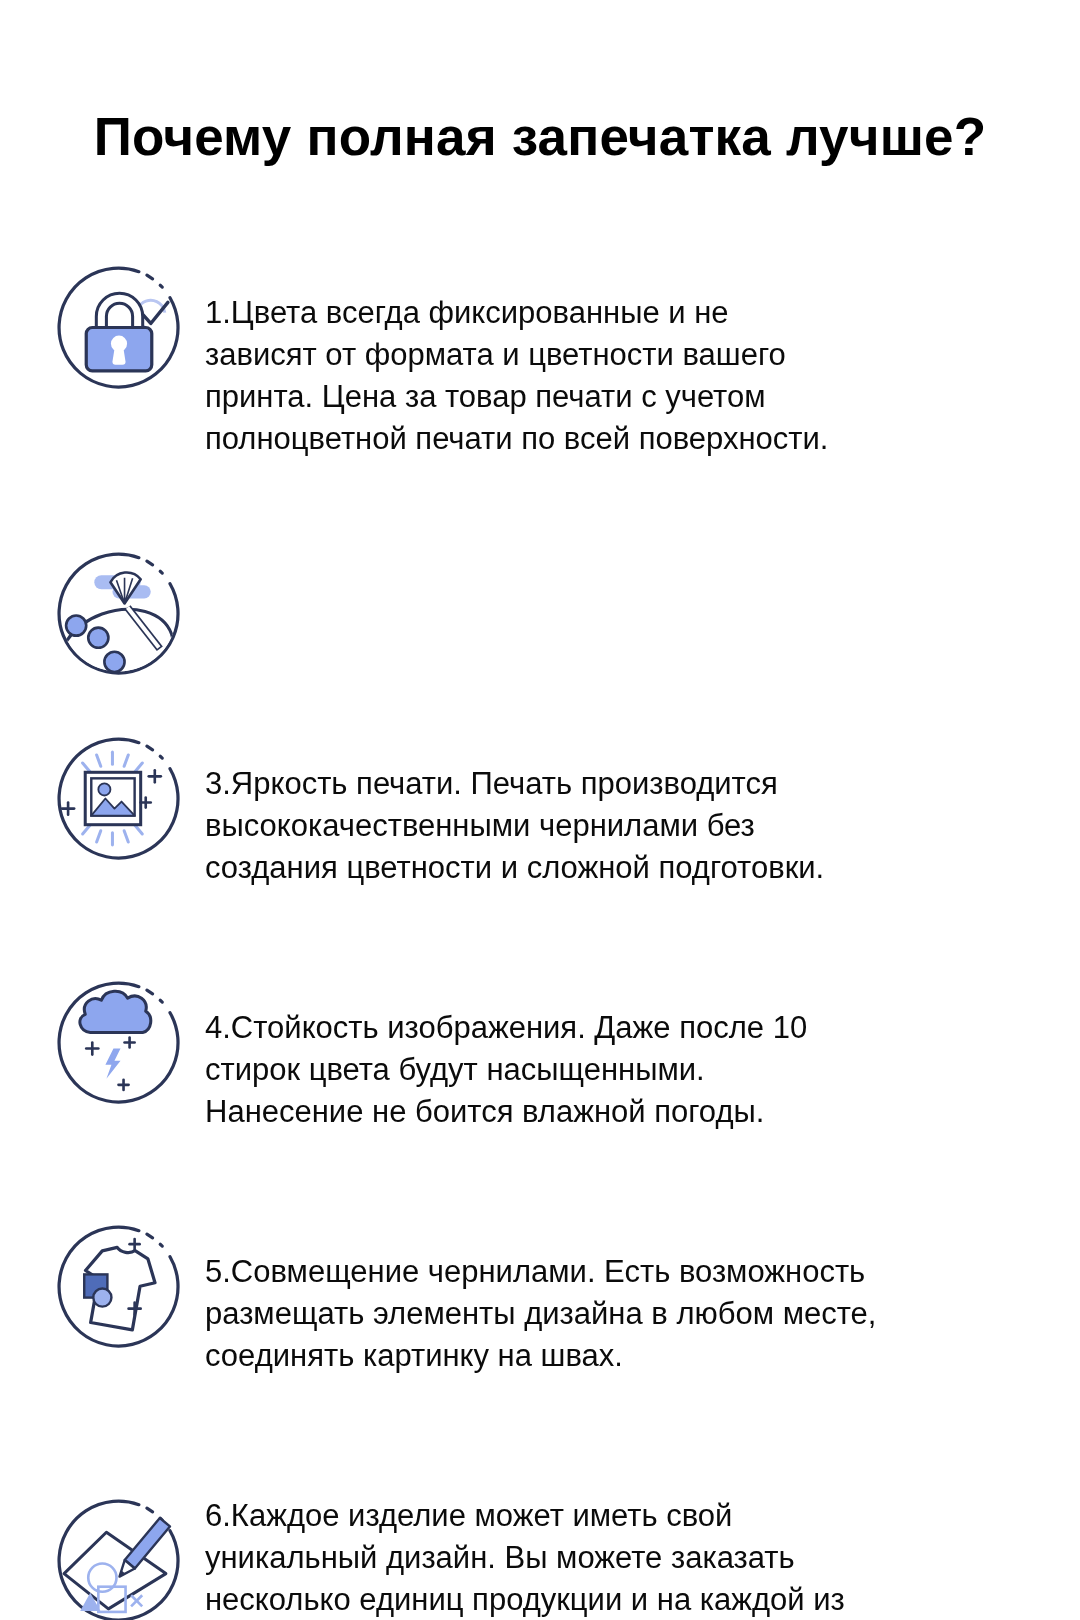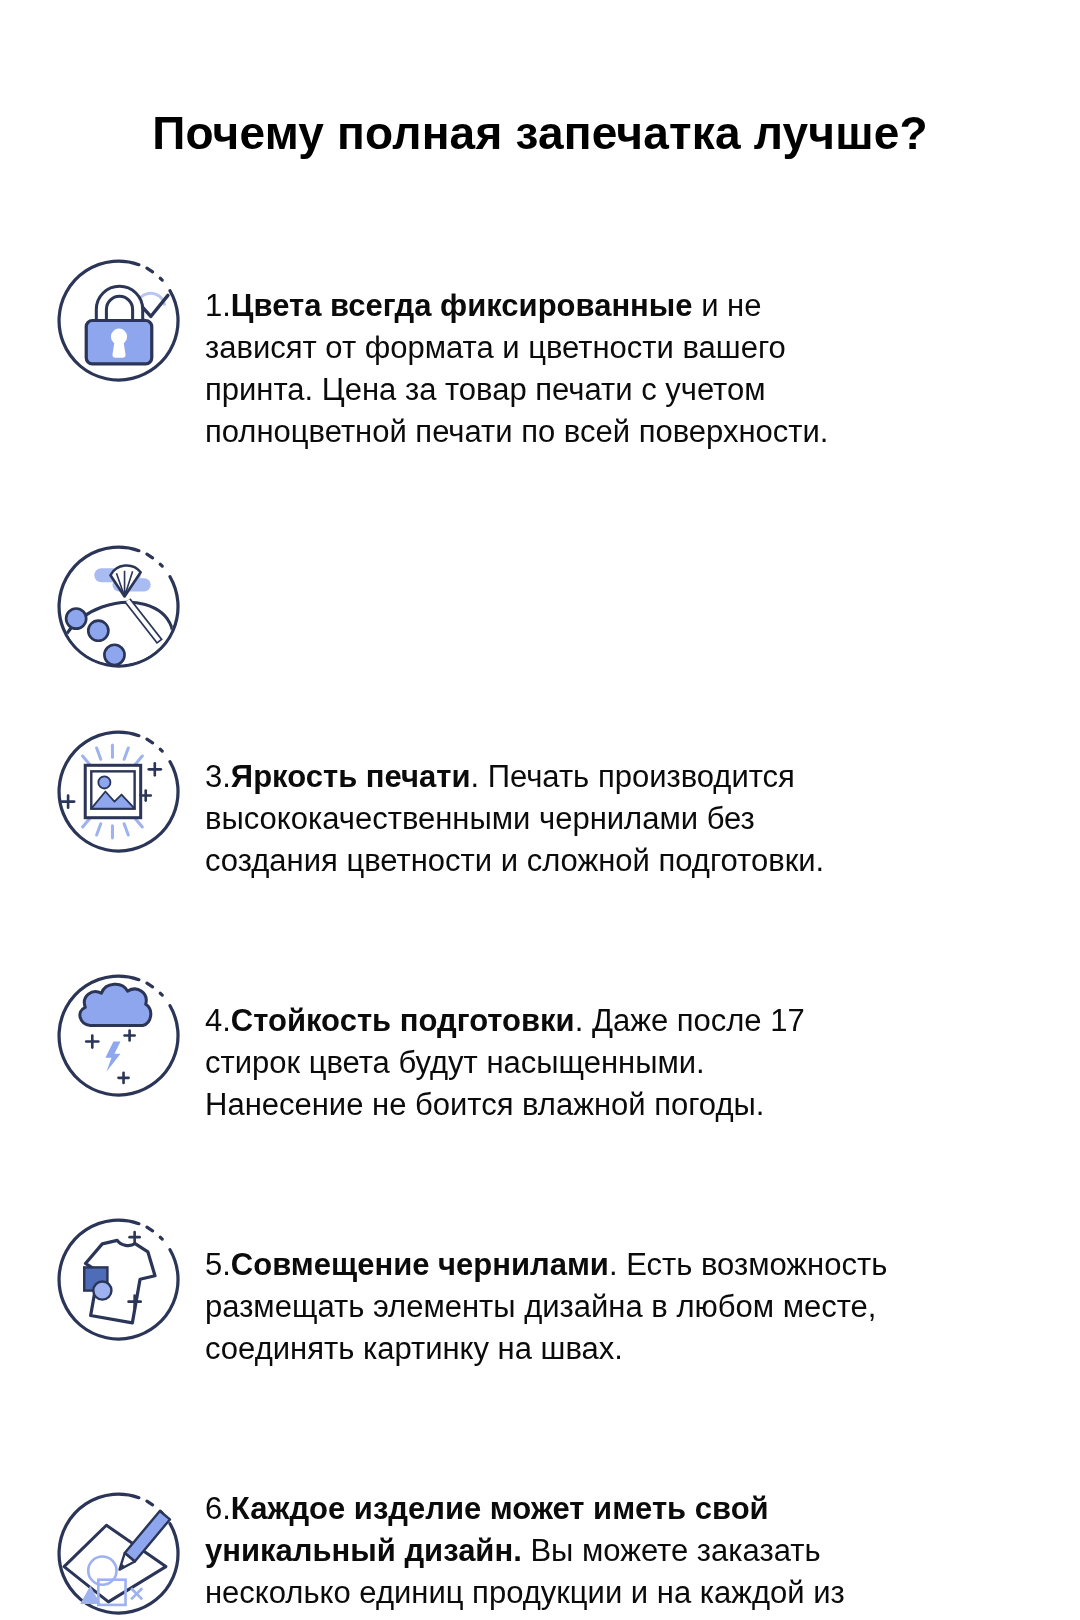--- a/index.html
+++ b/index.html
@@ -6,21 +6,21 @@
   body{
     width:1080px;height:1620px;
     background:#ffffff;
     font-family:"Liberation Sans",sans-serif;
     color:#0b0b0b;
     overflow:hidden;
   }
   .page{padding-top:106px;}
   .title{
     margin:0;
-    font-size:46px;
+    font-size:53px;
     font-weight:700;
     text-align:center;
     color:#000000;
     letter-spacing:.2px;
   }
   .items{margin:94px 24px 0 56px;}
   .item{
     display:flex;
     align-items:flex-start;
     margin-bottom:56px;
@@ -31,21 +31,21 @@
     margin-top:4px;
   }
   .item-6 .icon{margin-top:34px;}
   .text{
     margin-left:24px;
     font-size:31px;
     line-height:42px;
     white-space:pre-line;
     color:#0b0b0b;
   }
-  .b{font-weight:700;}
+  .b{font-weight:400;}
 </style>
 </head>
 <body>
 
 <svg width="0" height="0" style="position:absolute" aria-hidden="true">
   <defs>
     <clipPath id="clip-circle">
         <circle cx="62" cy="62" r="57.5"></circle>
       </clipPath>
     <g id="icon-ring" fill="none" stroke="#2b3557" stroke-width="3.2" stroke-linecap="round">
@@ -137,21 +137,21 @@
         <path d="M57 68 L49 84 H55 L50 98 L64 80 H58 L64 68 Z" fill="#8fa7ee"></path>
         <g stroke="#2b3557" stroke-width="2.6" stroke-linecap="round">
           <line x1="30" y1="68" x2="42" y2="68"></line>
             <line x1="36" y1="62" x2="36" y2="74"></line>
           <line x1="68" y1="62" x2="78" y2="62"></line>
             <line x1="73" y1="57" x2="73" y2="67"></line>
           <line x1="62" y1="104" x2="72" y2="104"></line>
             <line x1="67" y1="99" x2="67" y2="109"></line>
         </g>
       </svg>
-      <p class="text"><span>4.</span><span class="b">Стойкость подготовки</span><span>. Даже после 17
+      <p class="text"><span>4.</span><span class="b">Стойкость изображения</span><span>. Даже после 10
 стирок цвета будут насыщенными.
 Нанесение не боится влажной погоды.</span></p>
     </div>
 
     <div class="item">
       <svg class="icon" viewBox="0 0 124 124">
         <use href="#icon-ring"></use>
         <g transform="rotate(10 62 62)">
           <path d="M40 30 L54 24 A11 8 0 0 0 72 24 L86 30 L97 52 L83 58 L83 102 L41 102 L41 58 L27 52 Z" fill="#ffffff" stroke="#2b3557" stroke-width="3.2" stroke-linejoin="round"></path>
         </g>

